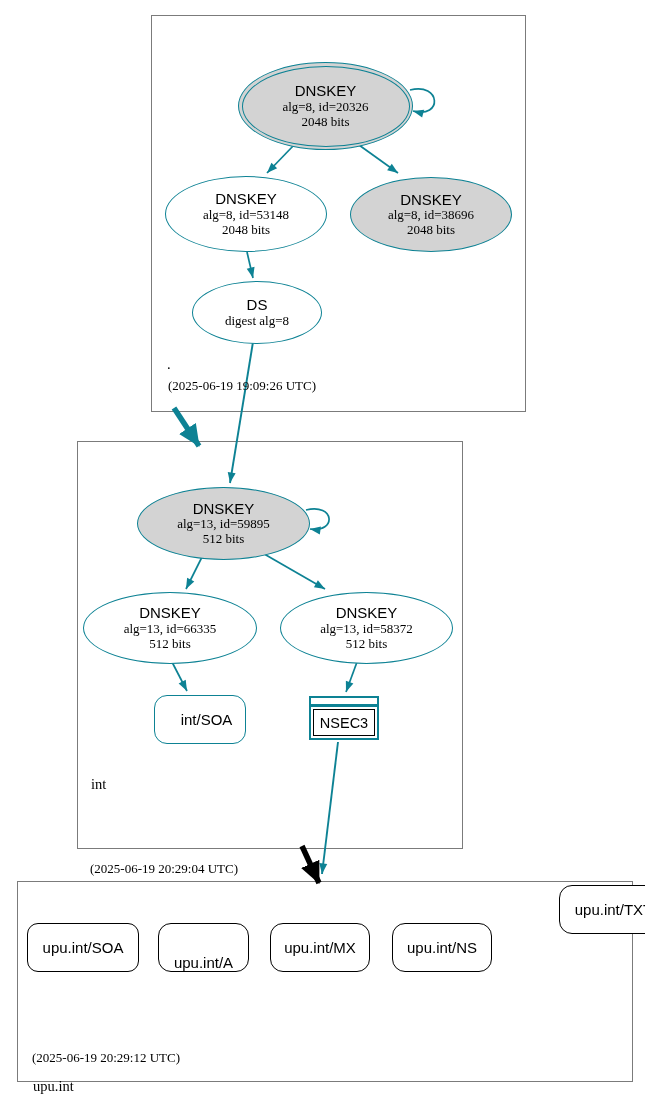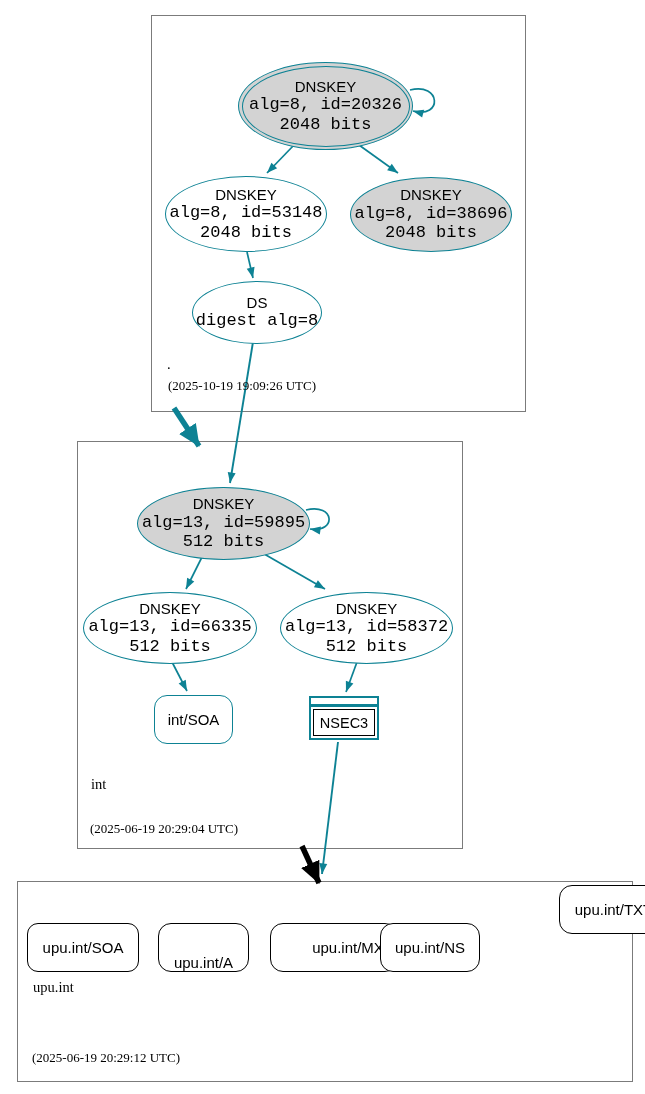--- a/index.html
+++ b/index.html
@@ -17,59 +17,59 @@
 
   
   .node{position:absolute;z-index:2;display:flex;flex-direction:column;
         align-items:center;justify-content:center;line-height:1.15;}
   .ellipse{border-radius:50%;border:1.6px solid #0d8294;background:#fff;}
   .fill-gray{background:#d3d3d3;}
   .double{position:relative;}
   .double::before{content:"";position:absolute;inset:2.5px;border:1.6px solid #0d8294;
         border-radius:50%;pointer-events:none;}
   .node-title{font-family:"Liberation Sans",sans-serif;font-size:15px;}
-  .node-detail{font-family:Liberation Mono, monospace;font-size:17px;}
+  .node-detail{font-family:Liberation Serif, serif;font-size:13px;}
 
   .n-root-ksk{left:238px;top:62px;width:173px;height:86px;}
   .n-root-zsk{left:165px;top:176px;width:160px;height:74px;}
   .n-root-standby{left:350px;top:177px;width:160px;height:73px;}
   .n-root-ds{left:192px;top:281px;width:128px;height:61px;}
   .n-int-ksk{left:137px;top:487px;width:171px;height:71px;}
   .n-int-zsk1{left:83px;top:592px;width:172px;height:70px;}
   .n-int-zsk2{left:280px;top:592px;width:171px;height:70px;}
 
   .rrbox{position:absolute;z-index:2;display:flex;align-items:center;justify-content:center;
          border-radius:13px;background:#fff;font-family:"Liberation Sans",sans-serif;
          font-size:15px;text-align:center;}
-  .rr-teal{border:1.8px solid #0d8294;}
+  .rr-teal{border:1.8px solid #0d8294;padding-left:13px;}
   .rr-black{border:1.8px solid #000;}
   .n-int-soa{left:154px;top:695px;width:77px;height:47px;}
   .rr-soa{left:27px;top:923px;width:110px;height:47px;border-radius:11px;}
   .rr-a{left:158px;top:923px;width:89px;height:47px;align-items:flex-end;}
-  .rr-mx{left:270px;top:923px;width:98px;height:47px;padding-left:28px;}
-  .rr-ns{left:380px;top:923px;width:98px;height:47px;justify-content:center;}
+  .rr-mx{left:270px;top:923px;width:98px;height:47px;}
+  .rr-ns{left:392px;top:923px;width:98px;height:47px;justify-content:center;}
   .rr-txt{left:515px;top:885px;width:107px;height:47px;margin-left:44px;}
 
   
   .nsec3{position:absolute;z-index:2;left:309px;top:696px;width:70px;height:44px;
          border:2.6px solid #0d8294;background:#fff;box-sizing:border-box;}
   .nsec3-divider{position:absolute;left:0;right:0;top:6px;height:2.6px;background:#0d8294;}
   .nsec3-cell{position:absolute;left:2px;right:2px;top:11px;bottom:2px;border:1.4px solid #000;
          display:flex;align-items:center;justify-content:center;
          font-family:"Liberation Sans",sans-serif;font-size:14.5px;}
 
   
   .zone-label{position:absolute;z-index:2;font-family:"Liberation Serif",serif;
         font-size:14.5px;}
   .zone-ts{position:absolute;z-index:2;font-family:"Liberation Serif",serif;font-size:13px;}
   .lbl-root{left:167px;top:356px;}
   .ts-root{left:168px;top:378px;}
   .lbl-int{left:91px;top:776px;}
-  .ts-int{left:90px;top:821px;}
-  .lbl-upu{left:33px;top:979px;}
+  .ts-int{left:90px;top:861px;}
+  .lbl-upu{left:33px;top:1078px;}
   .ts-upu{left:32px;top:1050px;}
 </style>
 </head>
 <body>
 
 <div class="zone-box box-root"></div>
 <div class="zone-box box-int"></div>
 <div class="zone-box box-upu"></div>
 
 <svg class="edges" width="645" height="1094" viewBox="0 0 645 1094">
@@ -156,17 +156,17 @@
   <span>upu.int/MX</span>
 </div>
 <div class="rrbox rr-black rr-ns">
   <span>upu.int/NS</span>
 </div>
 <div class="rrbox rr-black rr-txt">
   <span>upu.int/TXT</span>
 </div>
 
 <div class="zone-label lbl-root">.</div>
-<div class="zone-ts ts-root">(2025-10-19 19:09:26 UTC)</div>
+<div class="zone-ts ts-root">(2025-06-19 19:09:26 UTC)</div>
 <div class="zone-label lbl-int">int</div>
 <div class="zone-ts ts-int">(2025-06-19 20:29:04 UTC)</div>
 <div class="zone-label lbl-upu">upu.int</div>
 <div class="zone-ts ts-upu">(2025-06-19 20:29:12 UTC)</div>
 
 </body></html>

